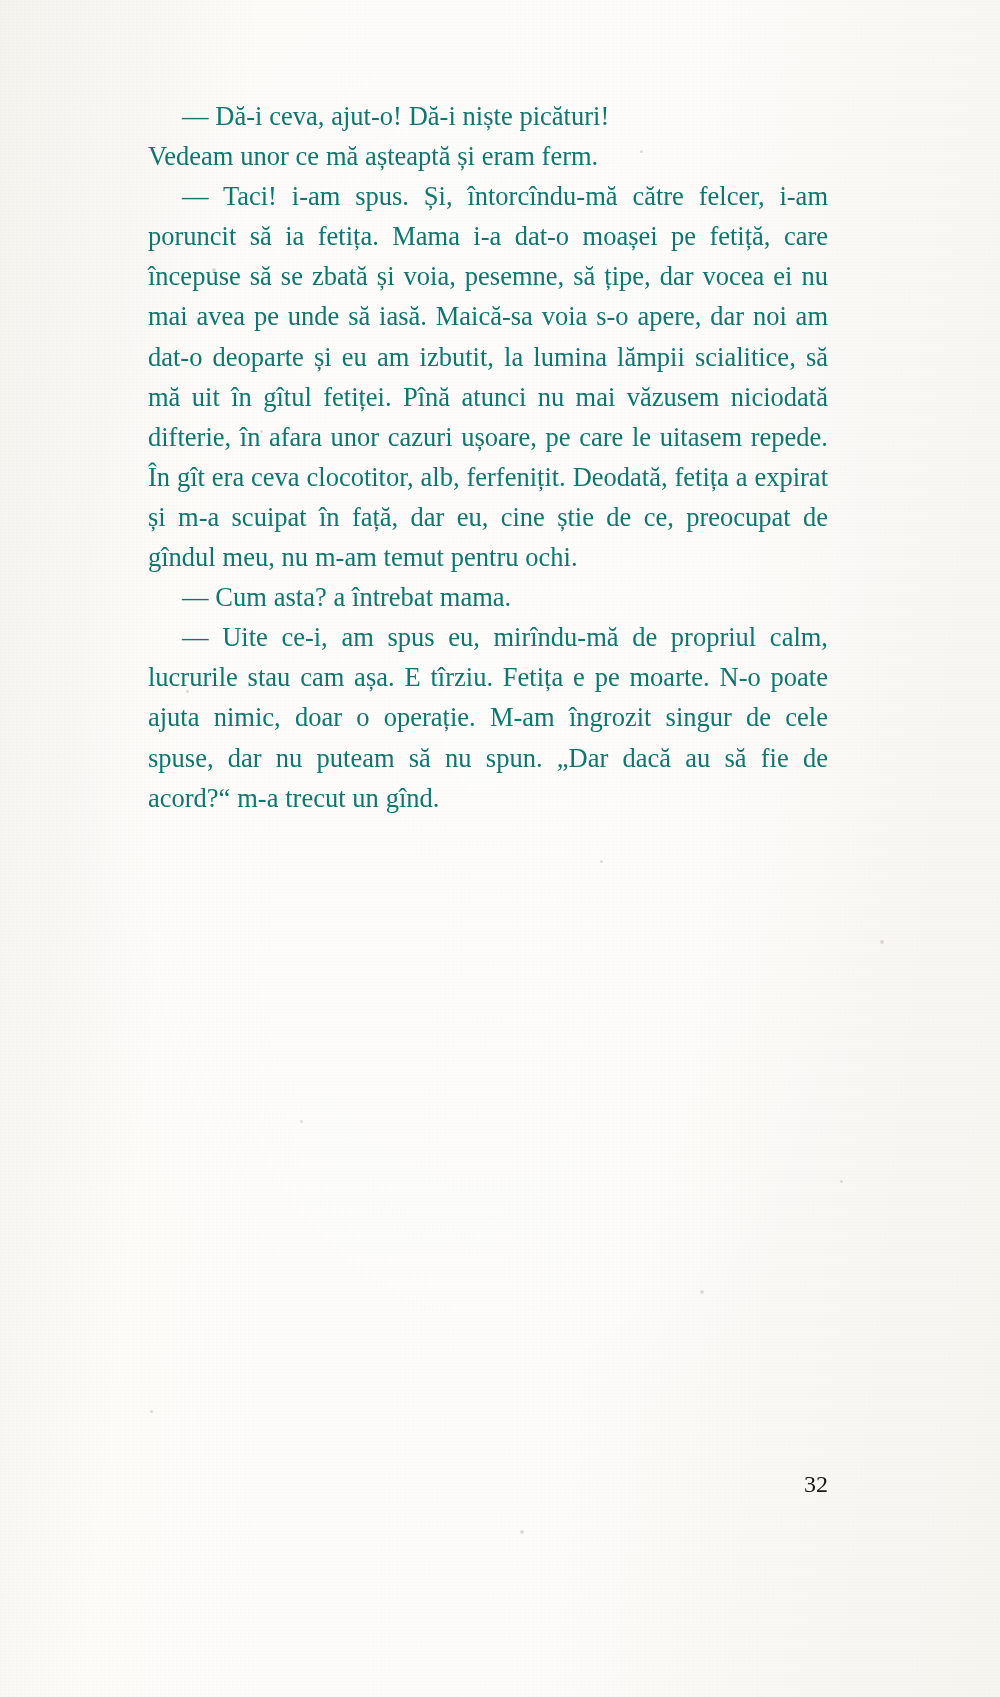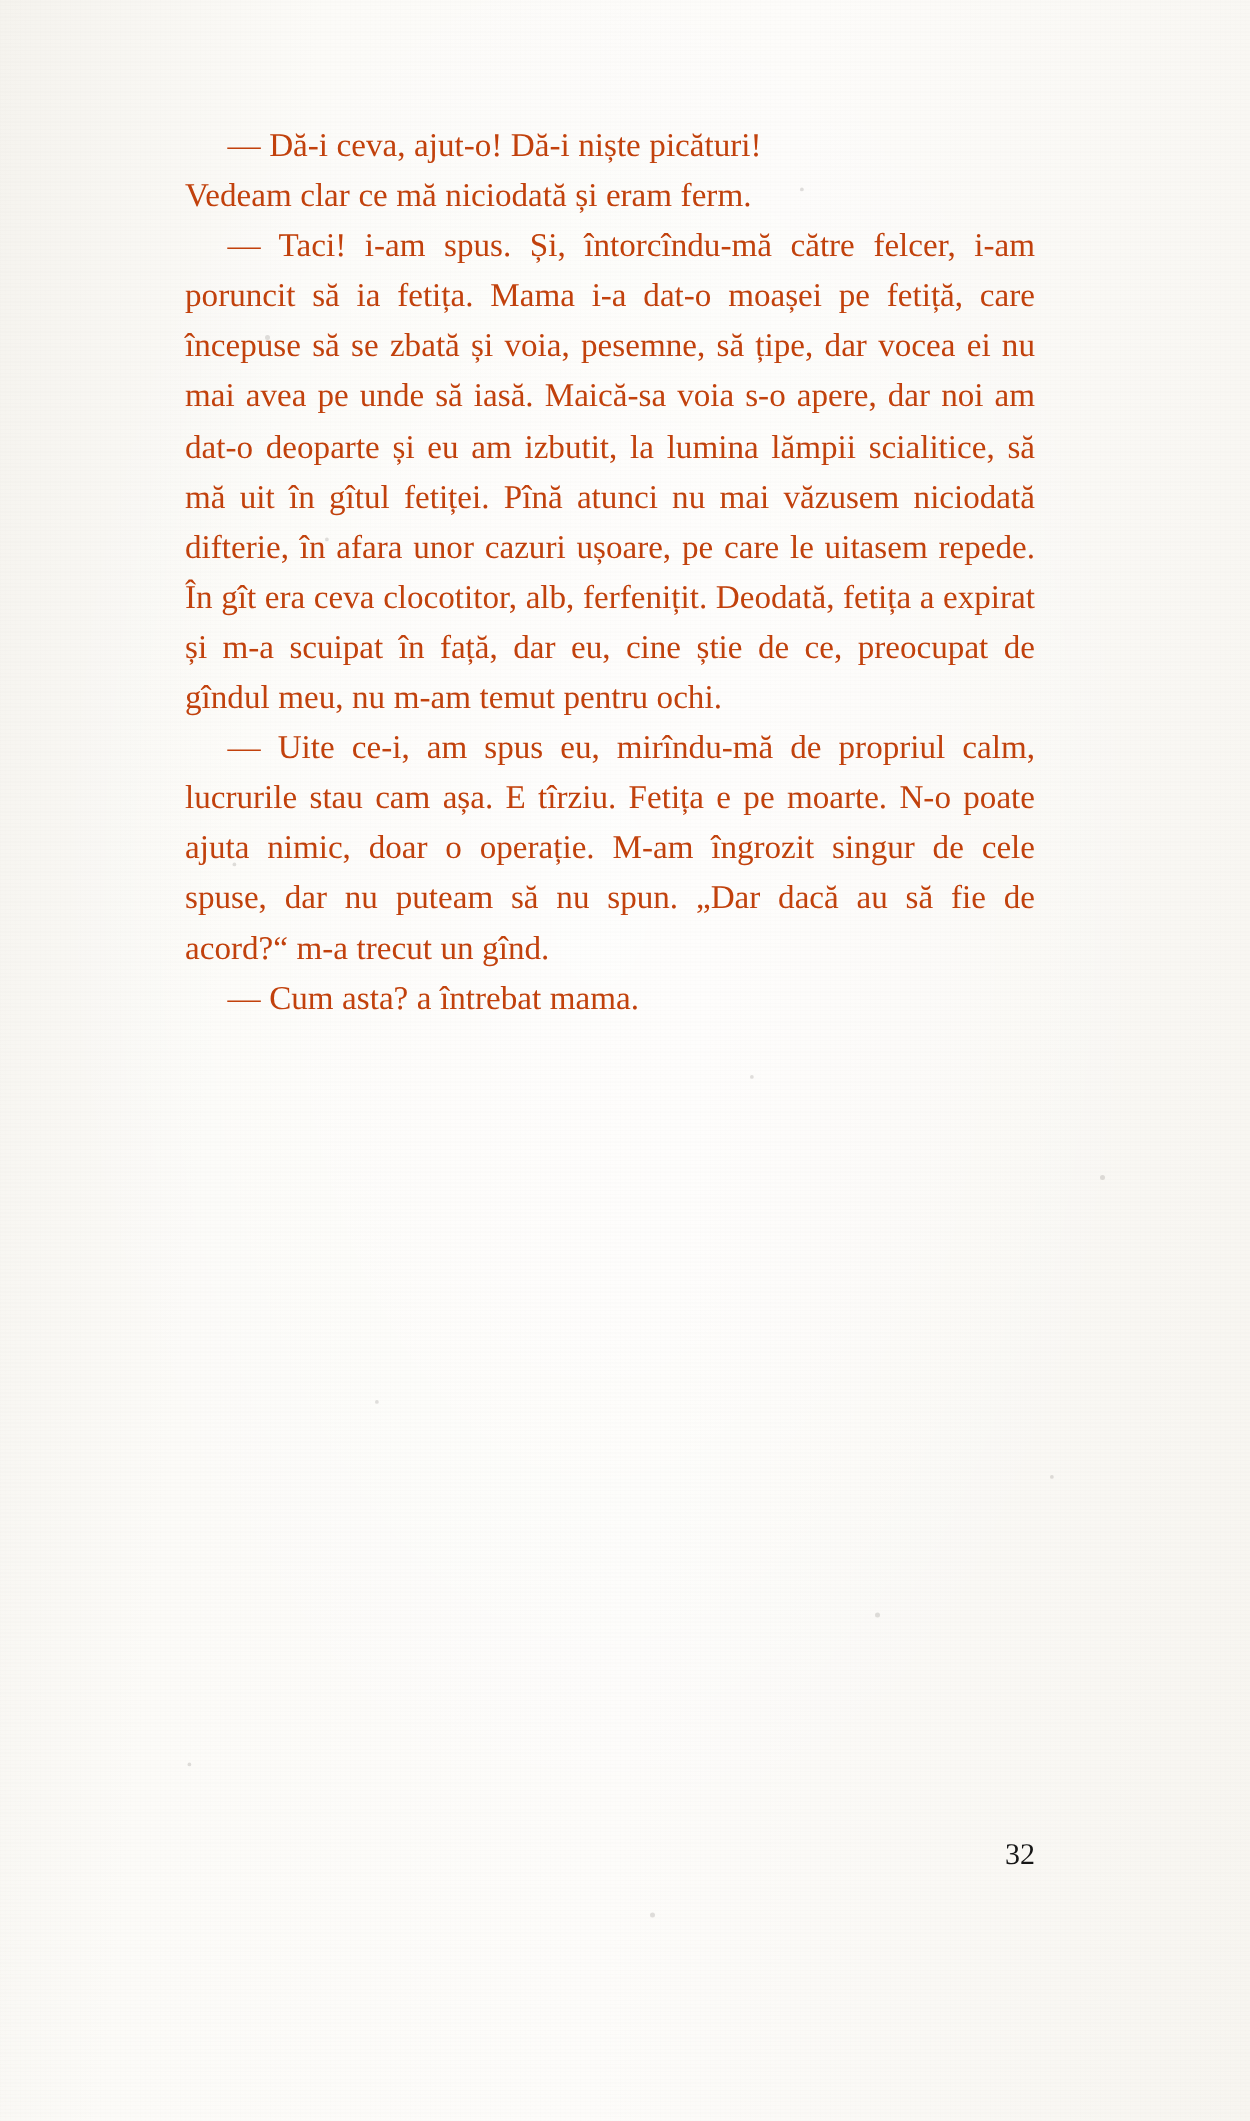--- a/index.html
+++ b/index.html
@@ -38,21 +38,21 @@
     position: absolute;
     left: 148px;
     top: 96px;
     width: 680px;
     font-size: 26.5px;
     line-height: 40.1px;
     text-align: justify;
     text-justify: inter-word;
     letter-spacing: 0.0px;
     word-spacing: 0.2px;
-    color: #c2410c;
+    color: #0f766e;
   }
 
   .text-block p {
     margin: 0;
     text-indent: 0;
     text-align: justify;
   }
   
   .text-block p::after {
     content: "";
@@ -87,24 +87,24 @@
     pointer-events: none;
   }
 </style>
 </head>
 <body>
 
 <div class="page-surface"></div>
 
 <div class="text-block">
   <p class="indent last-ragged">— Dă-i ceva, ajut-o! Dă-i niște picături!</p>
-  <p class="noindent last-ragged">Vedeam clar ce mă niciodată și eram ferm.</p>
+  <p class="noindent last-ragged">Vedeam unor ce mă așteaptă și eram ferm.</p>
   <p class="indent last-ragged">— Taci! i-am spus. Și, întorcîndu-mă către felcer, i-am poruncit să ia fetița. Mama i-a dat-o moașei pe fetiță, care începuse să se zbată și voia, pesemne, să țipe, dar vocea ei nu mai avea pe unde să iasă. Maică-sa voia s-o apere, dar noi am dat-o deoparte și eu am izbutit, la lumina lămpii scialitice, să mă uit în gîtul fetiței. Pînă atunci nu mai văzusem niciodată difterie, în afara unor cazuri ușoare, pe care le uitasem repede. În gît era ceva clocotitor, alb, ferfenițit. Deodată, fetița a expirat și m-a scuipat în față, dar eu, cine știe de ce, preocupat de gîndul meu, nu m-am temut pentru ochi.</p>
+  <p class="indent last-ragged">— Cum asta? a întrebat mama.</p>
   <p class="indent last-ragged">— Uite ce-i, am spus eu, mirîndu-mă de propriul calm, lucrurile stau cam așa. E tîrziu. Fetița e pe moarte. N-o poate ajuta nimic, doar o operație. M-am îngrozit singur de cele spuse, dar nu puteam să nu spun. „Dar dacă au să fie de acord?“ m-a trecut un gînd.</p>
-  <p class="indent last-ragged">— Cum asta? a întrebat mama.</p>
 </div>
 
 <div class="folio">32</div>
 
 <div class="grain"></div>
 
 <div class="speckle" style="left: 212px; top: 268px; width: 4px; height: 4px;"></div>
 <div class="speckle" style="left: 640px; top: 150px; width: 3px; height: 3px;"></div>
 <div class="speckle" style="left: 760px; top: 520px; width: 4px; height: 4px;"></div>
 <div class="speckle" style="left: 186px; top: 690px; width: 3px; height: 3px;"></div>

